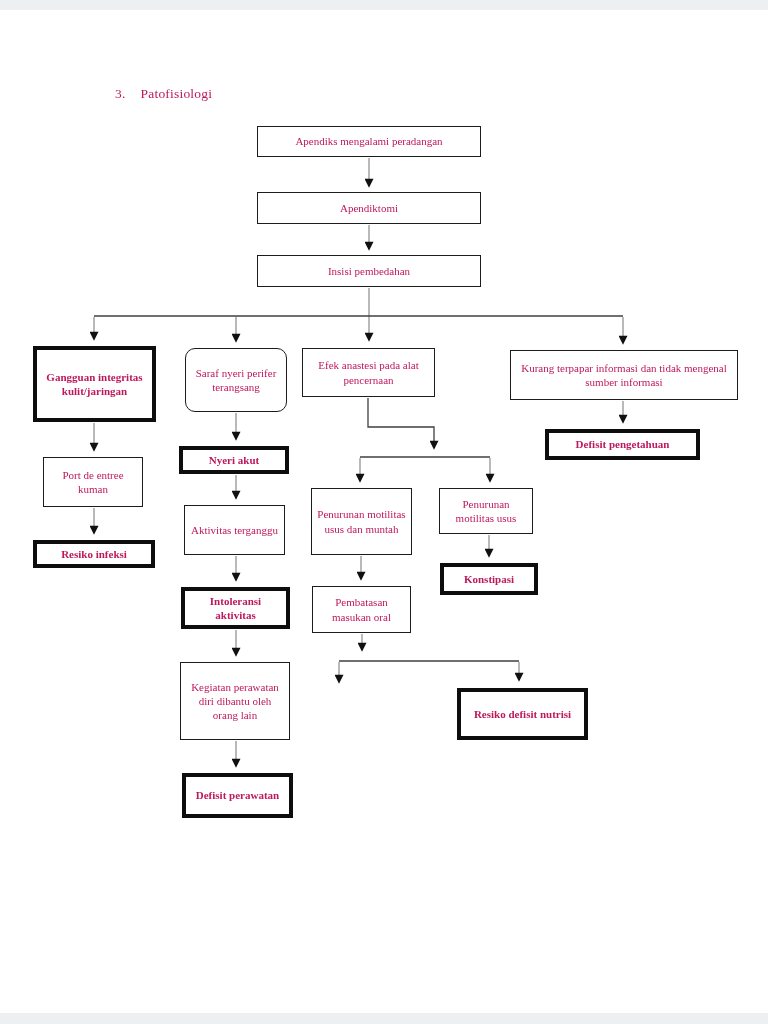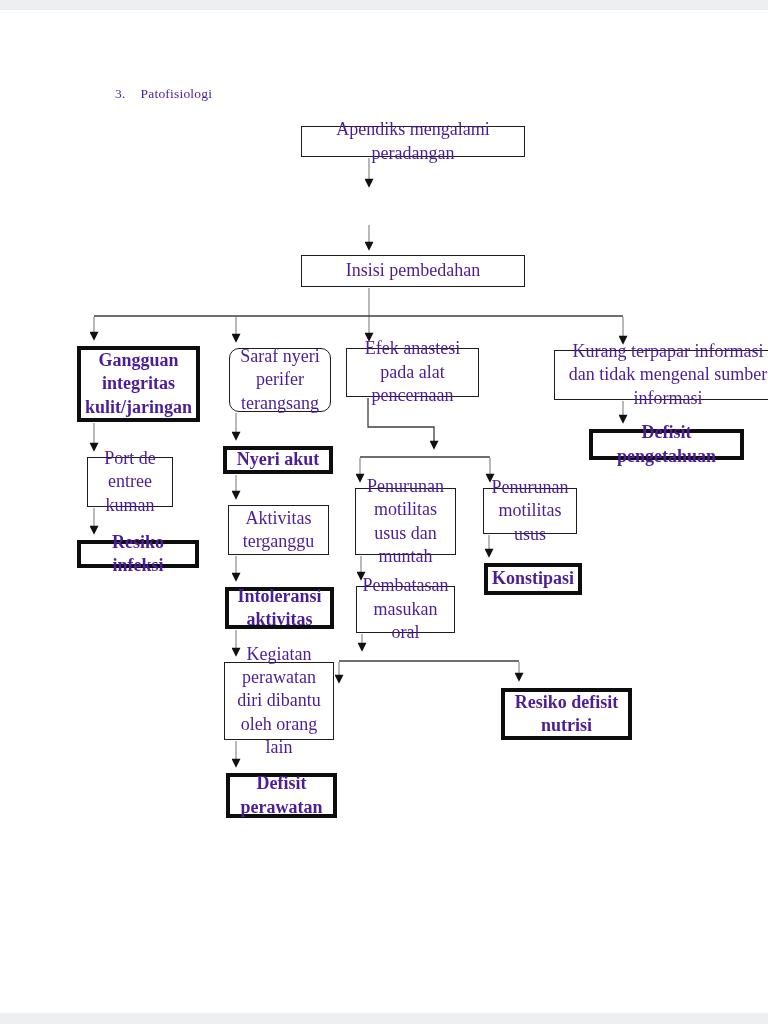--- a/index.html
+++ b/index.html
@@ -1,27 +1,27 @@
 <!DOCTYPE html>
 <html><head>
 <meta charset="utf-8">
 <style>
   html,body{margin:0;padding:0;background:#ffffff;}
   .page{position:relative;width:768px;height:1024px;background:#ffffff;overflow:hidden;
-        font-family:"Liberation Serif",serif;color:#4c1d95;}
+        font-family:"Liberation Serif",serif;color:#be185d;}
   .edge-strip{position:absolute;left:0;width:768px;background:#edeff1;}
   .edge-strip.top{top:0;height:10px;}
   .edge-strip.bottom{bottom:0;height:11px;}
   .doc-title{position:absolute;left:115px;top:86px;font-size:13.5px;letter-spacing:0.2px;}
   .doc-title .num{margin-right:15px;}
   svg.connectors{position:absolute;left:0;top:0;z-index:1;}
   .node{position:absolute;z-index:2;display:flex;align-items:center;justify-content:center;
         text-align:center;background:#fff;border:1.6px solid #1c1c1c;
-        font-size:18px;line-height:1.3;padding:4px 5px;box-sizing:border-box;
-        white-space:pre-line;margin-left:44px;}
+        font-size:11px;line-height:1.3;padding:4px 5px;box-sizing:border-box;
+        white-space:pre-line;}
   .node.strong{border:4px solid #0d0d0d;font-weight:700;}
   .node.clip{overflow:hidden;align-items:flex-start;padding-top:4px;}
   .conn{fill:none;stroke:#8a8a8a;stroke-width:1.2;}
   .conn.dark{stroke:#3f3f3f;stroke-width:1.3;}
 </style>
 </head>
 <body>
 
 <div class="page">
   <div class="edge-strip top"></div>
@@ -65,29 +65,30 @@
 
     <path class="conn" d="M362 634 V650" marker-end="url(#arw)"></path>
     <path class="conn dark" d="M339 661 H519"></path>
     <path class="conn" d="M339 662 V682" marker-end="url(#arw)"></path>
     <path class="conn" d="M519 662 V680" marker-end="url(#arw)"></path>
 
     <path class="conn" d="M623 401 V422" marker-end="url(#arw)"></path>
   </svg>
 
   <div class="node" style="left:257px;top:126px;width:224px;height:31px;">Apendiks mengalami peradangan</div>
+  <div class="node" style="left:257px;top:192px;width:224px;height:32px;">Apendiktomi</div>
   <div class="node" style="left:257px;top:255px;width:224px;height:32px;">Insisi pembedahan</div>
 
   <div class="node strong" style="left:33px;top:346px;width:123px;height:76px;">Gangguan integritas kulit/jaringan</div>
   <div class="node" style="left:185px;top:348px;width:102px;height:64px;border-radius:10px;">Saraf nyeri perifer terangsang</div>
   <div class="node" style="left:302px;top:348px;width:133px;height:49px;">Efek anastesi pada alat pencernaan</div>
   <div class="node" style="left:510px;top:350px;width:228px;height:50px;">Kurang terpapar informasi dan tidak mengenal sumber informasi</div>
   <div class="node strong" style="left:545px;top:429px;width:155px;height:31px;font-family:Liberation Serif, serif;">Defisit pengetahuan</div>
 
-  <div class="node" style="left:43px;top:457px;width:86px;height:50px;">Port de entree kuman</div>
+  <div class="node" style="left:43px;top:457px;width:100px;height:50px;">Port de entree kuman</div>
   <div class="node strong" style="left:33px;top:540px;width:122px;height:28px;">Resiko infeksi</div>
 
   <div class="node strong" style="left:179px;top:446px;width:110px;height:28px;">Nyeri akut</div>
   <div class="node strong" style="left:181px;top:587px;width:109px;height:42px;">Intoleransi aktivitas</div>
   <div class="node" style="left:184px;top:505px;width:101px;height:50px;">Aktivitas terganggu</div>
 
   <div class="node" style="left:311px;top:488px;width:101px;height:67px;">Penurunan motilitas usus dan muntah</div>
   <div class="node" style="left:439px;top:488px;width:94px;height:46px;">Penurunan motilitas usus</div>
   <div class="node strong" style="left:440px;top:563px;width:98px;height:32px;">Konstipasi</div>
   <div class="node" style="left:312px;top:586px;width:99px;height:47px;">Pembatasan masukan oral</div>

